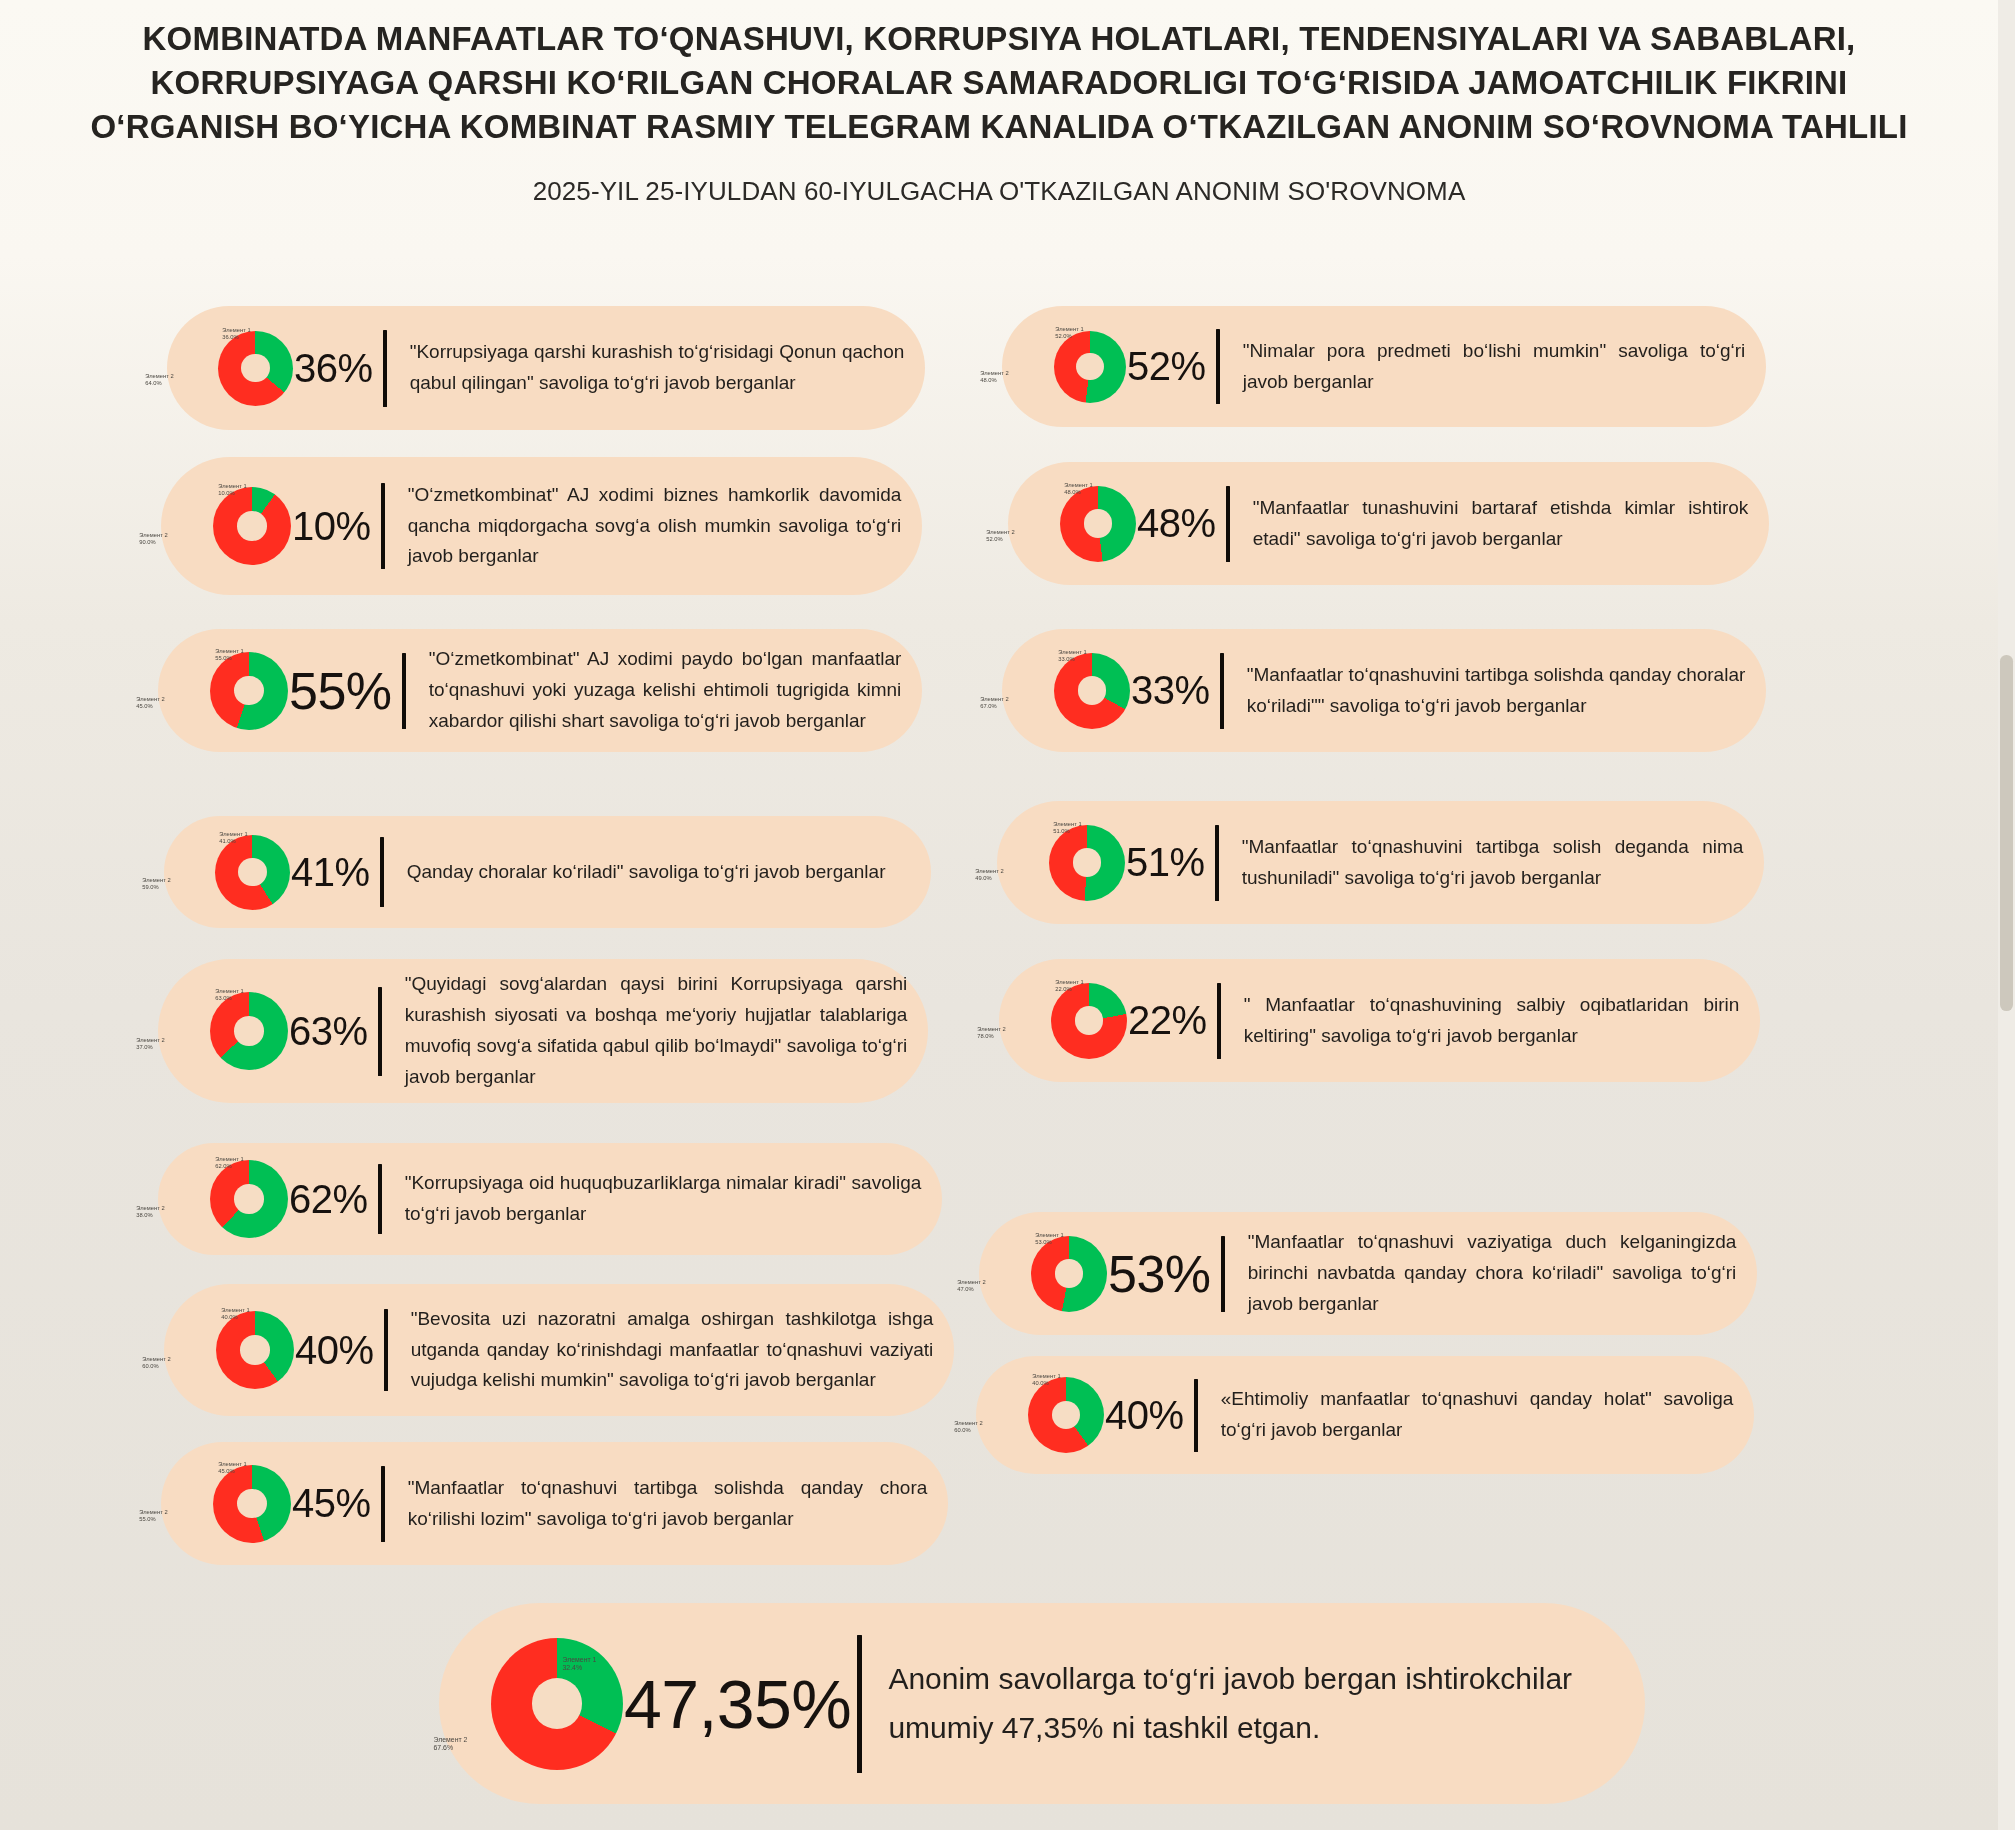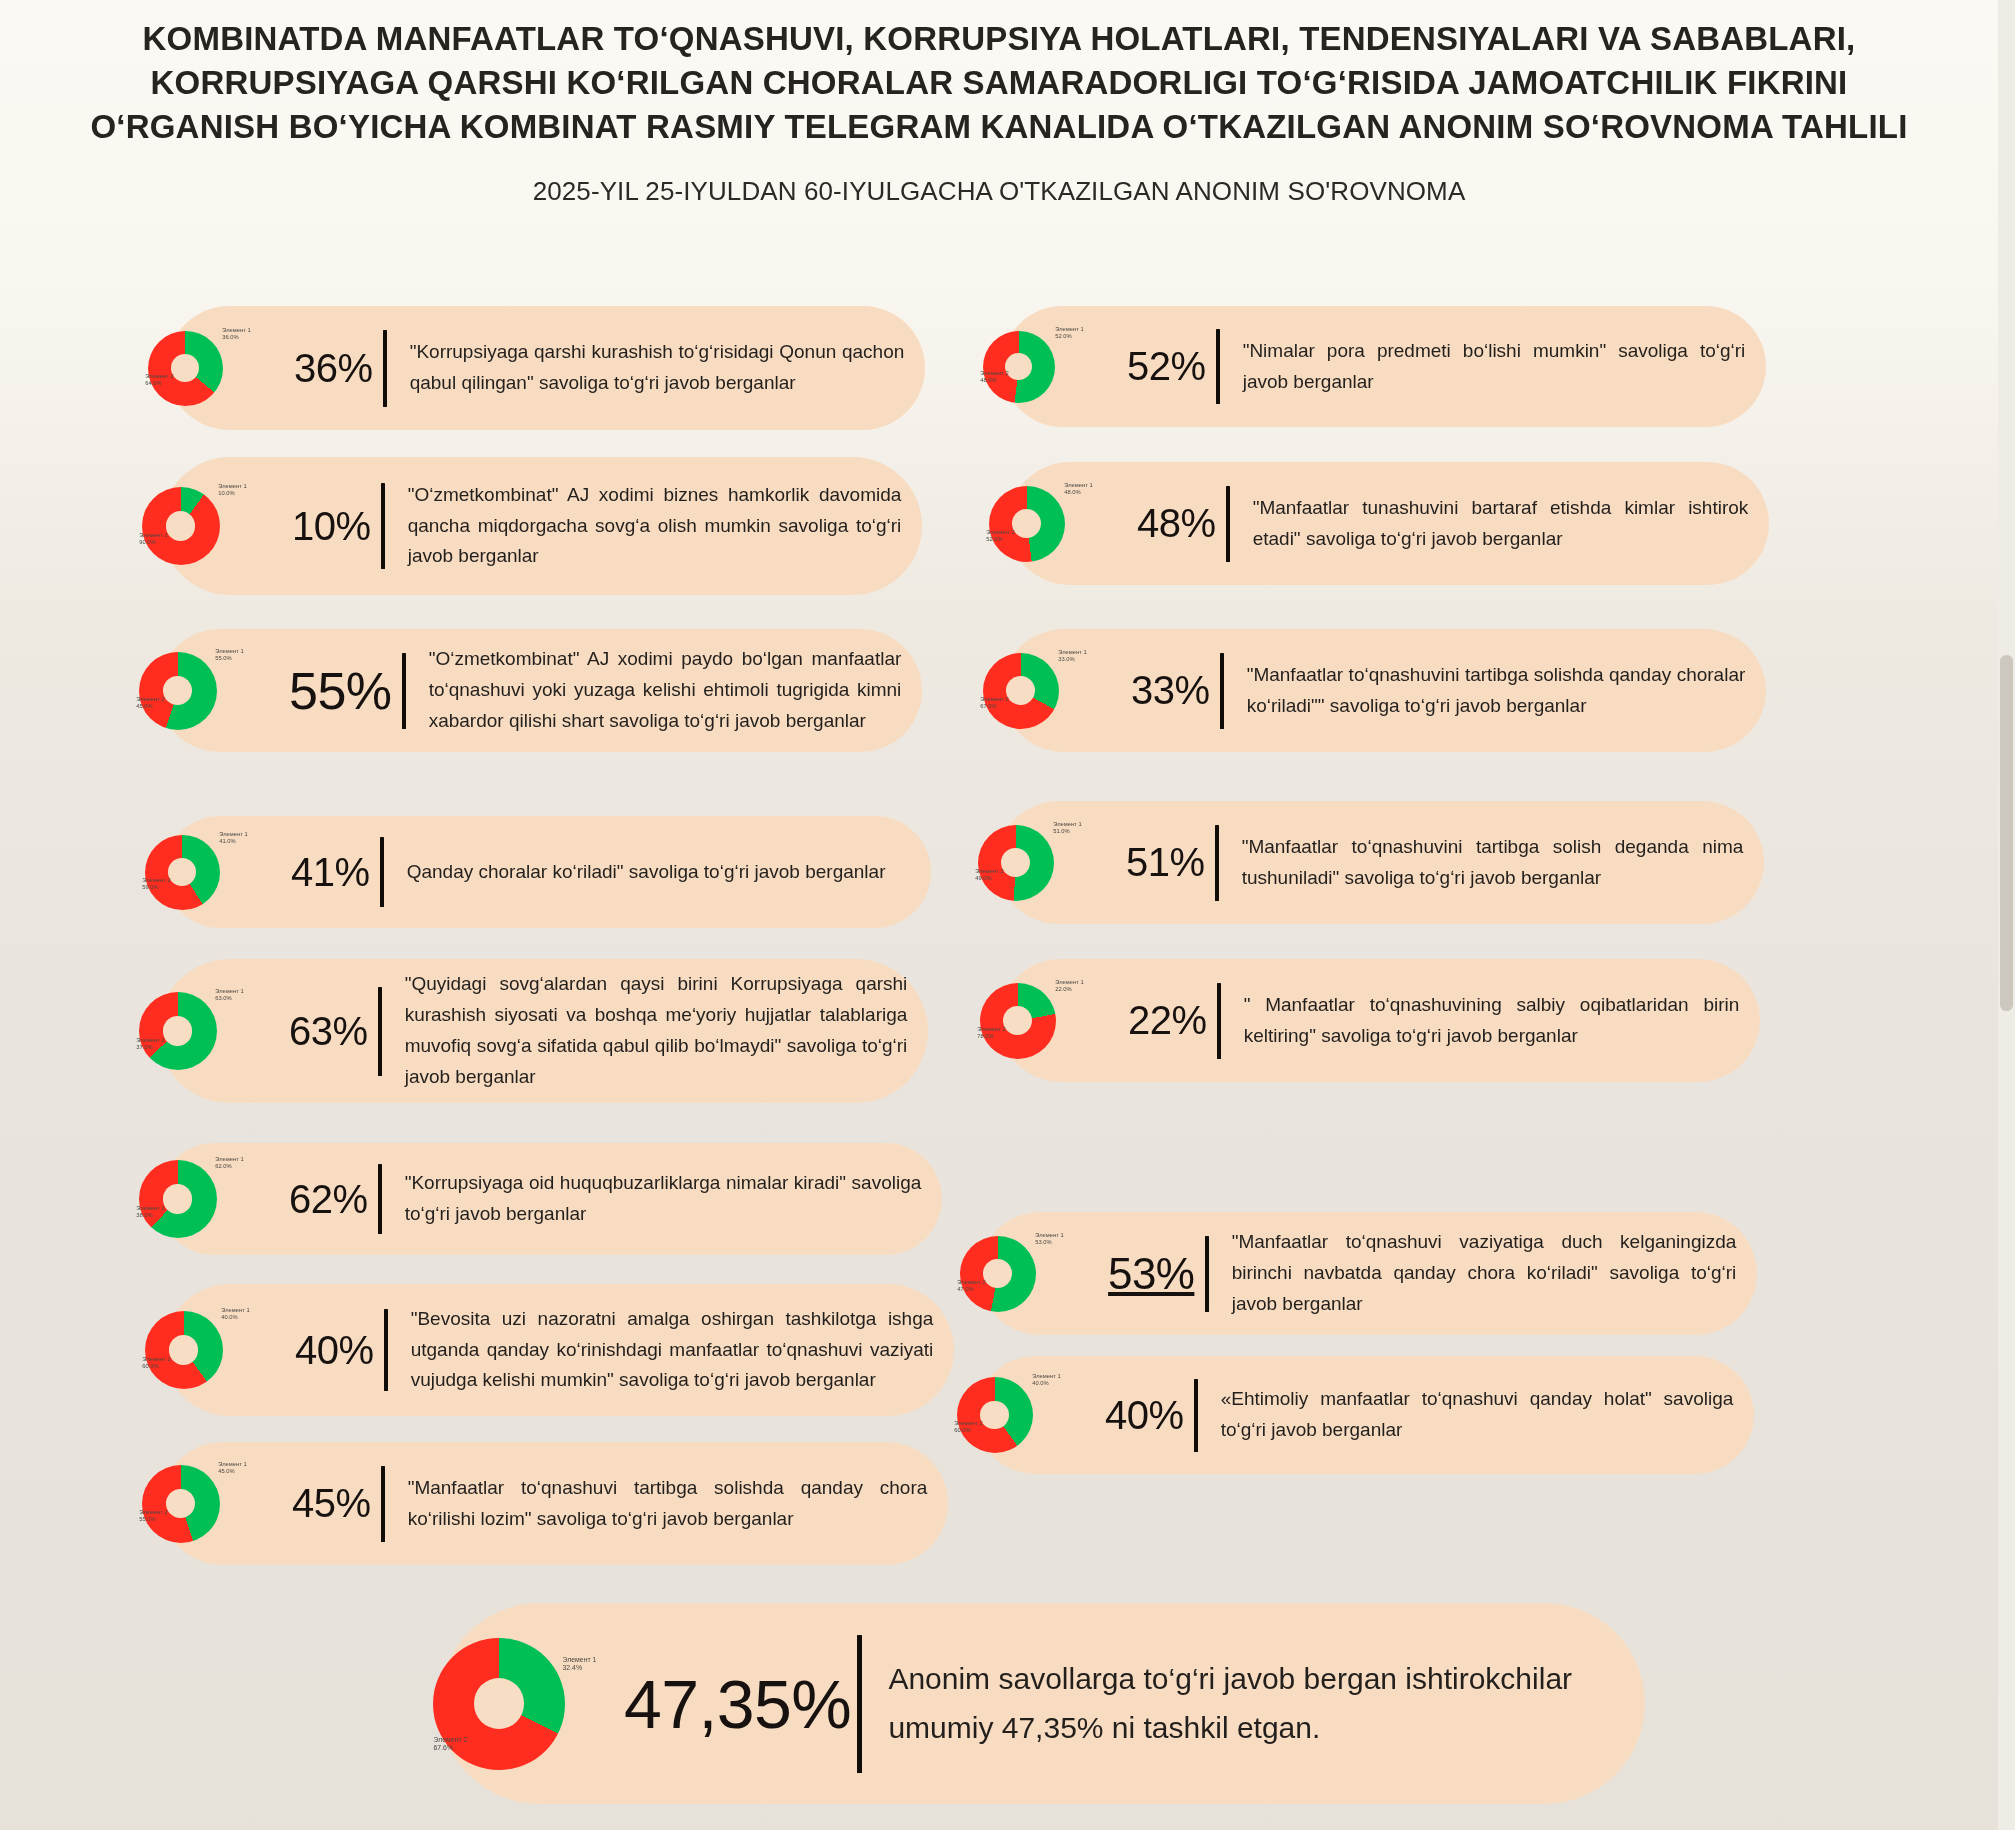--- a/index.html
+++ b/index.html
@@ -39,21 +39,21 @@
 
   
   .card{
     position:absolute;
     background:#f8dcc2;
     border-radius:574px;
     display:flex; align-items:center;
   }
   .donut-wrap{
     position:relative; flex:0 0 auto;
-    display:flex; align-items:center; justify-content:flex-start;
+    display:flex; align-items:center; justify-content:flex-end;
   }
   .donut{
     border-radius:50%;
     position:relative;
   }
   .donut::after{
     content:""; position:absolute; border-radius:50%;
     left:31%; top:31%; width:38%; height:38%;
     background:#f6ddc4;
   }
@@ -226,21 +226,21 @@
         <div class="pct" style="font-size: 40px;">22%</div>
         <div class="divider" style="height: 76px;"></div>
         <div class="qtext">" Manfaatlar to‘qnashuvining salbiy oqibatlaridan birin keltiring" savoliga to‘g‘ri javob berganlar</div>
       </div>
       <div class="card" style="left: 979px; top: 1212px; width: 778px; height: 123px;">
         <div class="donut-wrap" style="width: 128px; height: 110px;">
           <div class="donut" style="width: 76px; height: 76px; background: conic-gradient(rgb(0, 191, 84) 0deg, rgb(0, 191, 84) 190.8deg, rgb(255, 45, 32) 190.8deg, rgb(255, 45, 32) 360deg); margin-left: -19.5px;"></div>
           <div class="lbl l1" style="left: 55px; top: 12px;"><span>Элемент 1</span><br><span>53.0%</span></div>
           <div class="lbl l2" style="left: -23px; top: 59px;"><span>Элемент 2</span><br><span>47.0%</span></div>
         </div>
-        <div class="pct" style="font-size: 44px; text-decoration: underline;">53%</div>
+        <div class="pct" style="font-size: 52px;">53%</div>
         <div class="divider" style="height: 76px;"></div>
         <div class="qtext">"Manfaatlar to‘qnashuvi vaziyatiga duch kelganingizda birinchi navbatda qanday chora ko‘riladi" savoliga to‘g‘ri javob berganlar</div>
       </div>
       <div class="card" style="left: 976px; top: 1356px; width: 778px; height: 118px;">
         <div class="donut-wrap" style="width: 128px; height: 110px;">
           <div class="donut" style="width: 76px; height: 76px; background: conic-gradient(rgb(0, 191, 84) 0deg, rgb(0, 191, 84) 144deg, rgb(255, 45, 32) 144deg, rgb(255, 45, 32) 360deg); margin-left: -19.5px;"></div>
           <div class="lbl l1" style="left: 55px; top: 12px;"><span>Элемент 1</span><br><span>40.0%</span></div>
           <div class="lbl l2" style="left: -23px; top: 59px;"><span>Элемент 2</span><br><span>60.0%</span></div>
         </div>
         <div class="pct" style="font-size: 40px;">40%</div>

